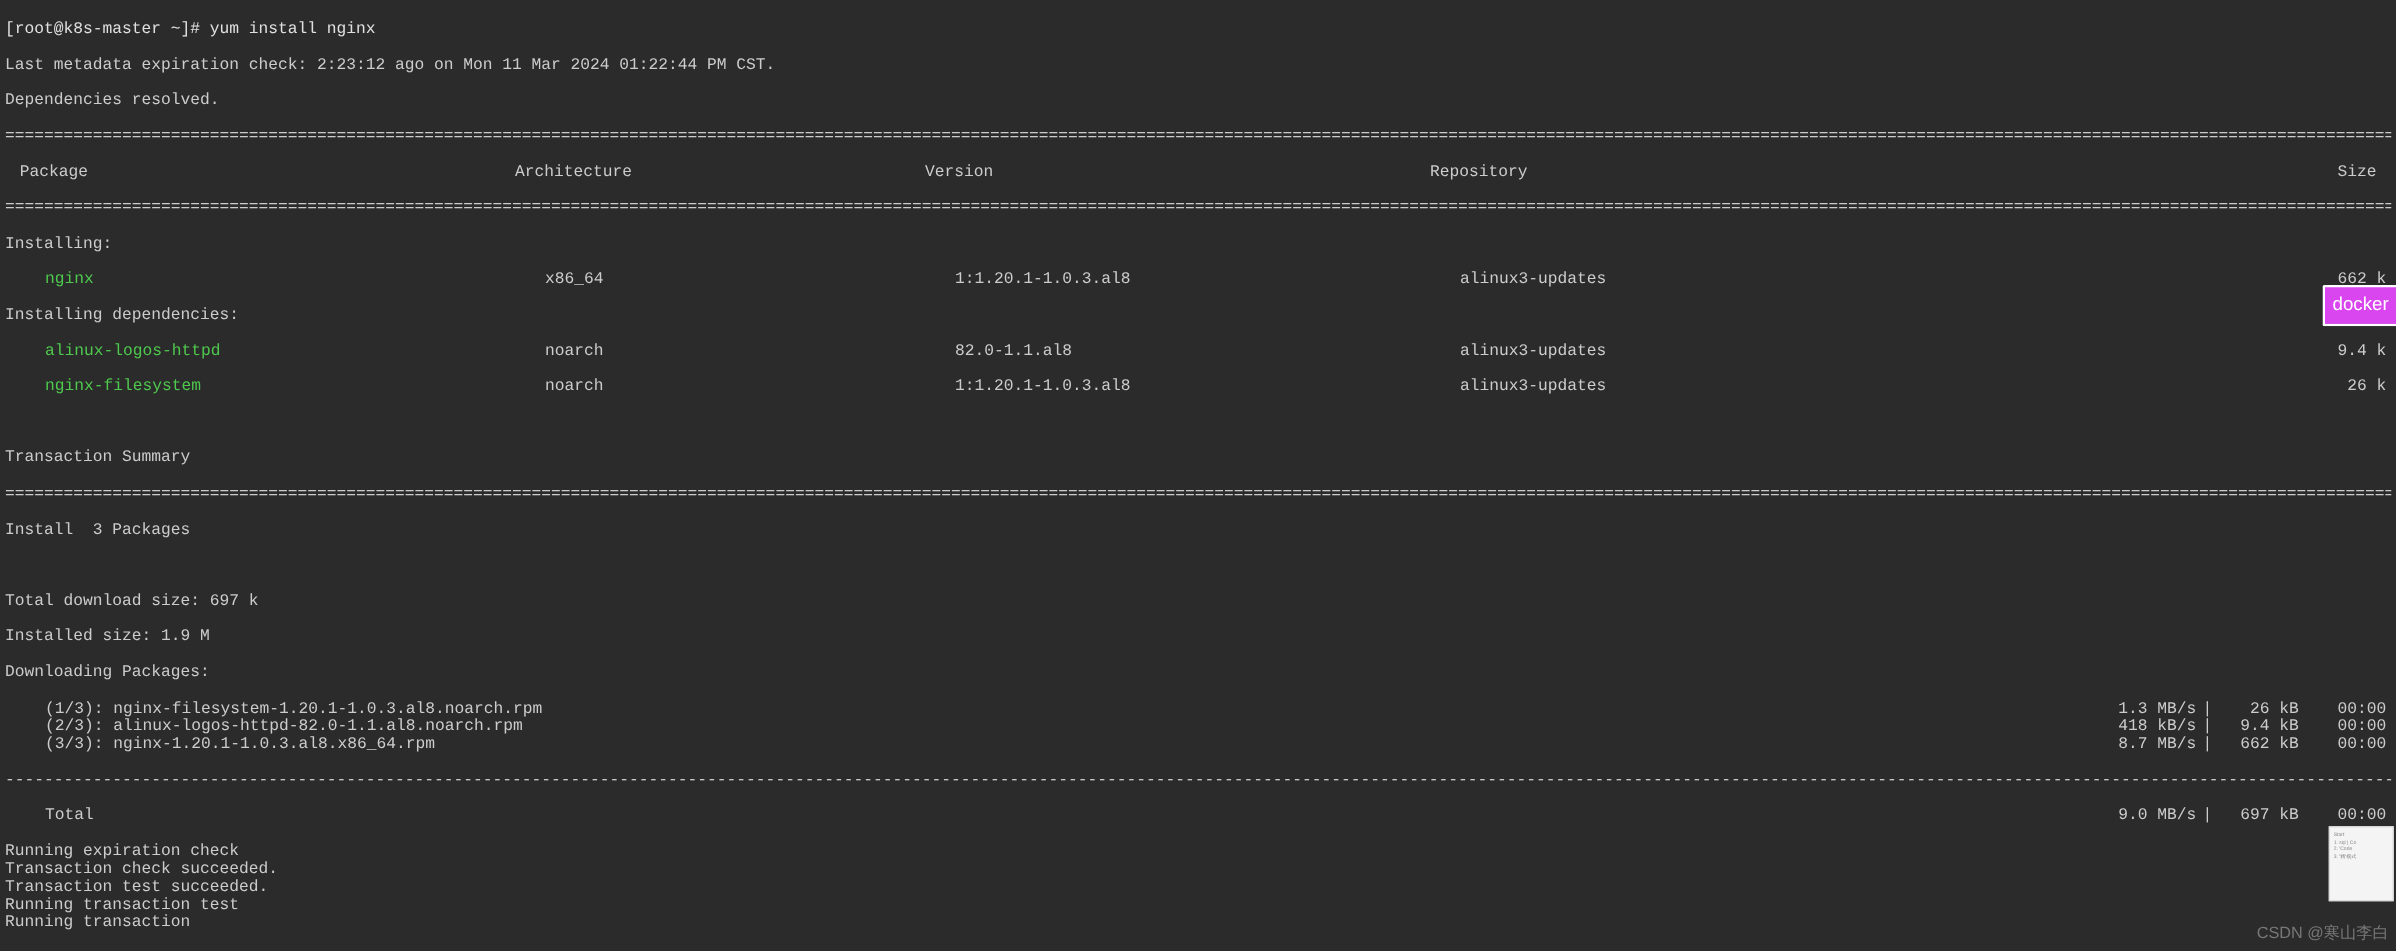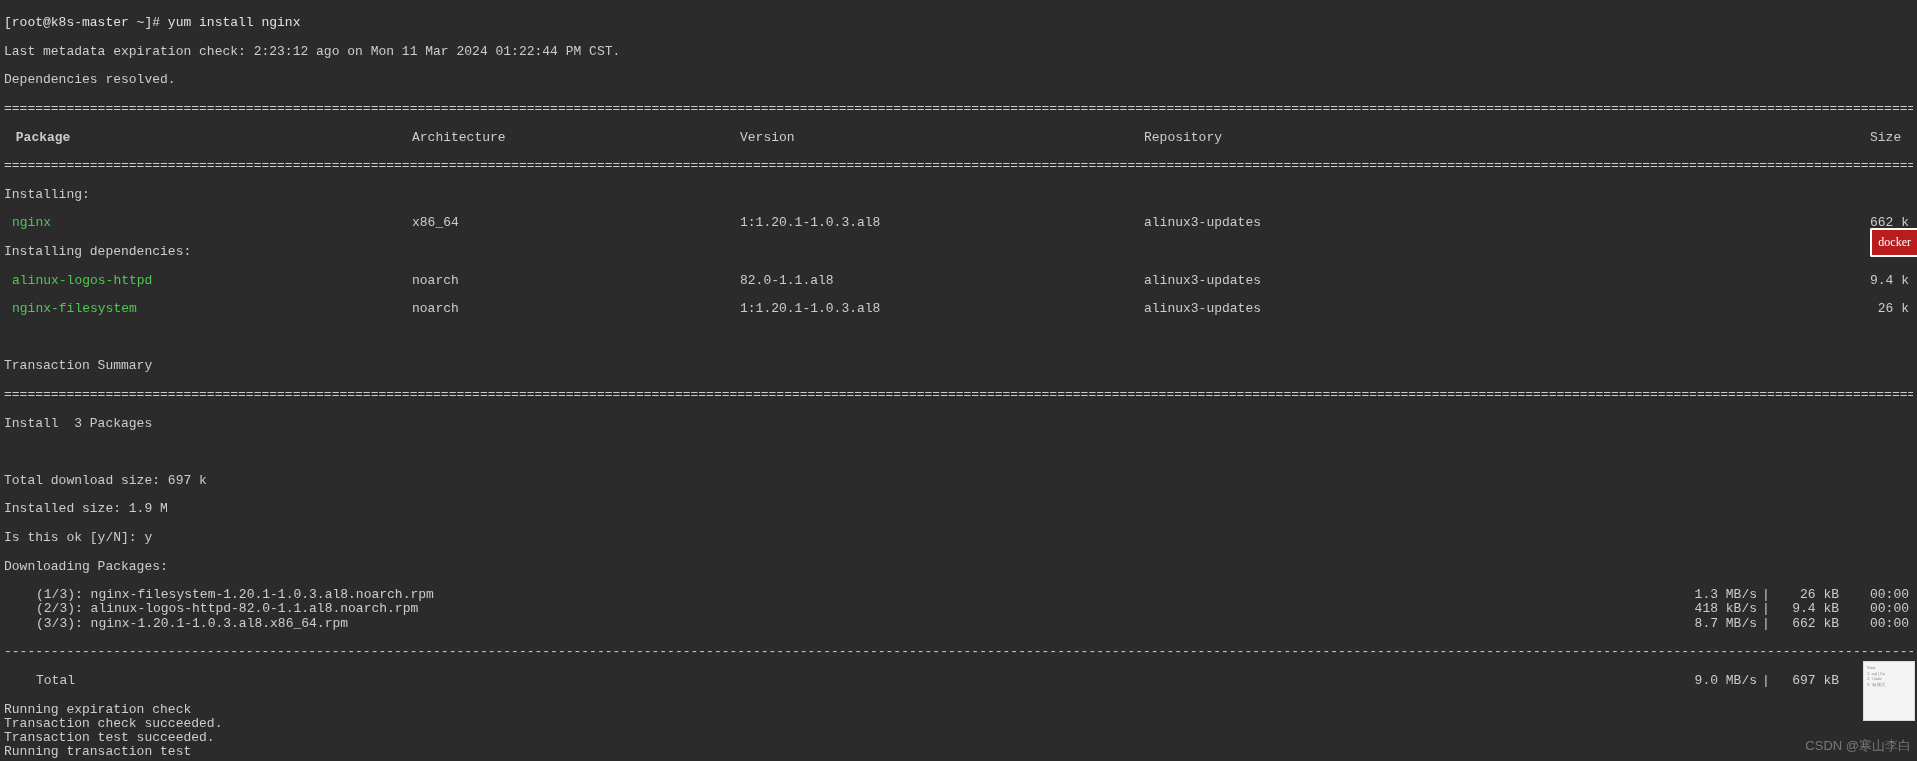--- a/index.html
+++ b/index.html
@@ -8,45 +8,45 @@
     color: #cccccc;
     font-family: "Consolas", "Courier New", monospace;
     font-size: 13px;
     line-height: 1.1;
     width: 1917px;
     height: 761px;
     overflow: hidden;
     position: relative;
   }
   .terminal { padding: 2px 4px; white-space: pre; }
-  .green { color: #4ec94e; }
+  .green { color: #4ec94e; margin-left: 24px; }
   .white { color: #e0e0e0; }
   .line { display: block; min-height: 14px; }
   .dash-line { overflow: hidden; width: 100%; }
   .eq-line { overflow: hidden; width: 100%; }
   .cols { display: flex; }
-  .c-pkg { width: 408px; padding-left: 4px; font-weight: bold;}
+  .c-pkg { width: 408px; padding-left: 4px;}
   .c-pkg2 { width: 408px; padding-left: 8px;}
   .c-arch { width: 328px; }
   .c-ver { width: 404px; }
   .c-repo { width: 392px; }
   .c-size { flex: 1; text-align: right; padding-right: 4px;}
   .dl-row { display: flex; margin-left: 32px; }
   .dl-left { flex: 1; }
   .dl-speed { width: 100px; text-align: right; }
   .dl-pipe { width: 18px; text-align: center; }
   .dl-sz { width: 64px; text-align: right; }
   .dl-time { width: 74px; text-align: right; padding-right:4px;}
   .badge {
     position: absolute;
     right: 0; top: 228px;
-    background: #b91c1c;
+    background: #d946ef;
     color: #fff;
-    font-family: Liberation Serif, serif;
-    font-size: 12px;
+    font-family: Liberation Sans, sans-serif;
+    font-size: 15px;
     padding: 6px 6px;
     border: 2px solid #fff;
     border-right: none;
     border-radius: 2px 0 0 2px;
   }
   .thumb {
     position: absolute;
     right: 2px; bottom: 40px;
     width: 52px; height: 60px;
     background: #f4f4f4;
@@ -105,21 +105,20 @@
   <span class="c-repo">alinux3-updates</span>
   <span class="c-size">26 k</span>
 </div>
 <span class="line"> </span>
 <span class="line">Transaction Summary</span>
 <span class="line eq-line" id="eq3">================================================================================================================================================================================================================================================================================</span>
 <span class="line">Install  3 Packages</span>
 <span class="line"> </span>
 <span class="line">Total download size: 697 k</span>
 <span class="line">Installed size: 1.9 M</span>
-<span class="line">Is this ok [y/N]: y</span>
 <span class="line">Downloading Packages:</span>
 <div id="dl-rows"><div class="dl-row"><span class="dl-left">(1/3): nginx-filesystem-1.20.1-1.0.3.al8.noarch.rpm</span><span class="dl-speed">1.3 MB/s</span><span class="dl-pipe">|</span><span class="dl-sz">26 kB</span><span class="dl-time">00:00</span></div><div class="dl-row"><span class="dl-left">(2/3): alinux-logos-httpd-82.0-1.1.al8.noarch.rpm</span><span class="dl-speed">418 kB/s</span><span class="dl-pipe">|</span><span class="dl-sz">9.4 kB</span><span class="dl-time">00:00</span></div><div class="dl-row"><span class="dl-left">(3/3): nginx-1.20.1-1.0.3.al8.x86_64.rpm</span><span class="dl-speed">8.7 MB/s</span><span class="dl-pipe">|</span><span class="dl-sz">662 kB</span><span class="dl-time">00:00</span></div></div>
 <span class="line dash-line" id="dash1">--------------------------------------------------------------------------------------------------------------------------------------------------------------------------------------------------------------------------------------------------------------------------------</span>
 <div class="dl-row">
   <span class="dl-left">Total</span>
   <span class="dl-speed">9.0 MB/s</span>
   <span class="dl-pipe">|</span>
   <span class="dl-sz">697 kB</span>
   <span class="dl-time">00:00</span>
 </div>

